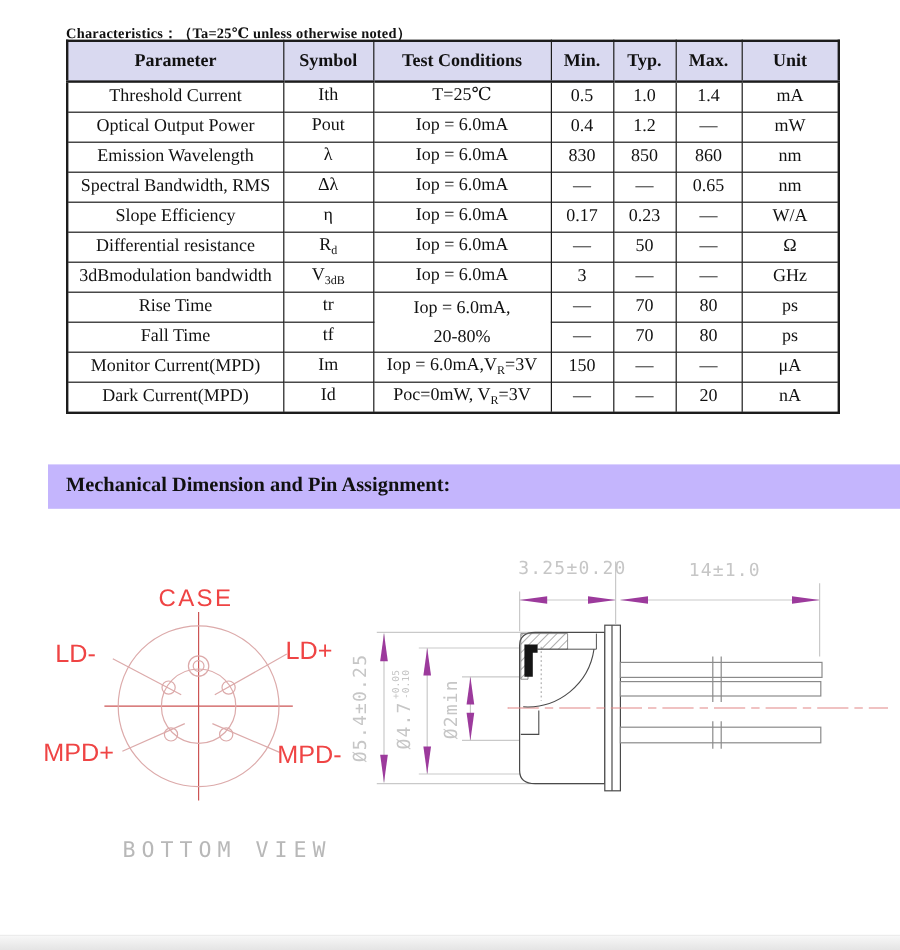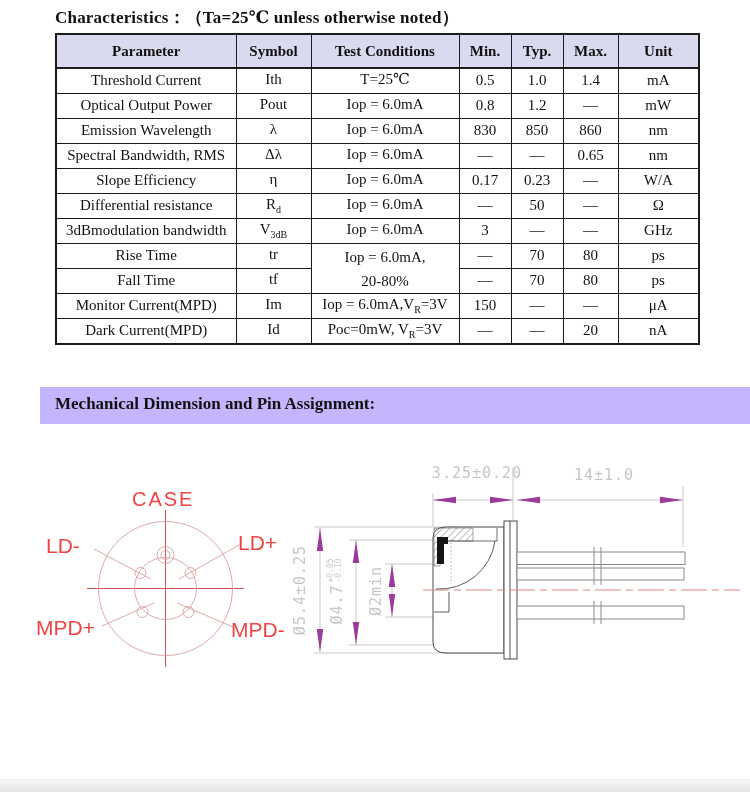--- a/index.html
+++ b/index.html
@@ -1,22 +1,22 @@
 <!DOCTYPE html>
 <html><head>
 <meta charset="utf-8">
 <style>
   html,body { margin:0; padding:0; background:#ffffff; }
   .page {
     position:relative; width:750px; height:792px; background:#ffffff;
     font-family:"Liberation Serif","DejaVu Serif",serif; color:#111; overflow:hidden;
   }
   .doc-title {
-    position:absolute; left:55px; top:6px;
-    font-size:17px; font-weight:bold; letter-spacing:0.2px;
+    position:absolute; left:55px; top:20px;
+    font-size:12px; font-weight:bold; letter-spacing:0.2px;
   }
   table.char {
     position:absolute; left:55px; top:33px; width:643px;
     border-collapse:collapse; table-layout:fixed;
     font-size:15px;
   }
   table.char, table.char th, table.char td { border:1.5px solid #1c1c1c; }
   table.char { border-width:2px; }
   table.char th {
     background:#d9d9f0; font-weight:bold; height:26px;
@@ -103,21 +103,21 @@
         <td><span>T=25℃</span><sub></sub><span></span></td>
         <td>0.5</td>
         <td>1.0</td>
         <td>1.4</td>
         <td>mA</td>
       </tr>
       <tr>
         <td class="param">Optical Output Power</td>
         <td><span>Pout</span><sub></sub></td>
         <td><span>Iop = 6.0mA</span><sub></sub><span></span></td>
-        <td>0.8</td>
+        <td>0.4</td>
         <td>1.2</td>
         <td>—</td>
         <td>mW</td>
       </tr>
       <tr>
         <td class="param">Emission Wavelength</td>
         <td><span>λ</span><sub></sub></td>
         <td><span>Iop = 6.0mA</span><sub></sub><span></span></td>
         <td>830</td>
         <td>850</td>
@@ -284,20 +284,21 @@
         <polygon points="392,177 388.8,154 395.2,154"></polygon>
       </g>
     </g>
   </svg>
 
   <div class="cad-label case-label" style="left:132px; top:488px;">CASE</div>
   <div class="cad-label" style="left:46px; top:534px;">LD-</div>
   <div class="cad-label" style="left:238px; top:531px;">LD+</div>
   <div class="cad-label" style="left:36px; top:616px;">MPD+</div>
   <div class="cad-label" style="left:231px; top:618px;">MPD-</div>
+  <div class="bv-label" style="left:102px; top:698px;">BOTTOM VIEW</div>
 
   <div class="dim-text" style="left:420px; top:464px; width:114px;">3.25±0.20</div>
   <div class="dim-text" style="left:558px; top:466px; width:92px;">14±1.0</div>
   <div class="dim-text rot" style="left:230px; top:581px; width:140px;">Ø5.4±0.25</div>
   <div class="dim-text rot" style="left:271px; top:582px; width:130px;"><span>Ø4.7</span><span class="tol"><i>+0.05</i><i>-0.10</i></span></div>
   <div class="dim-text rot" style="left:331px; top:582px; width:90px;">Ø2min</div>
 
   <div class="footer-bar"></div>
 
 </div>

